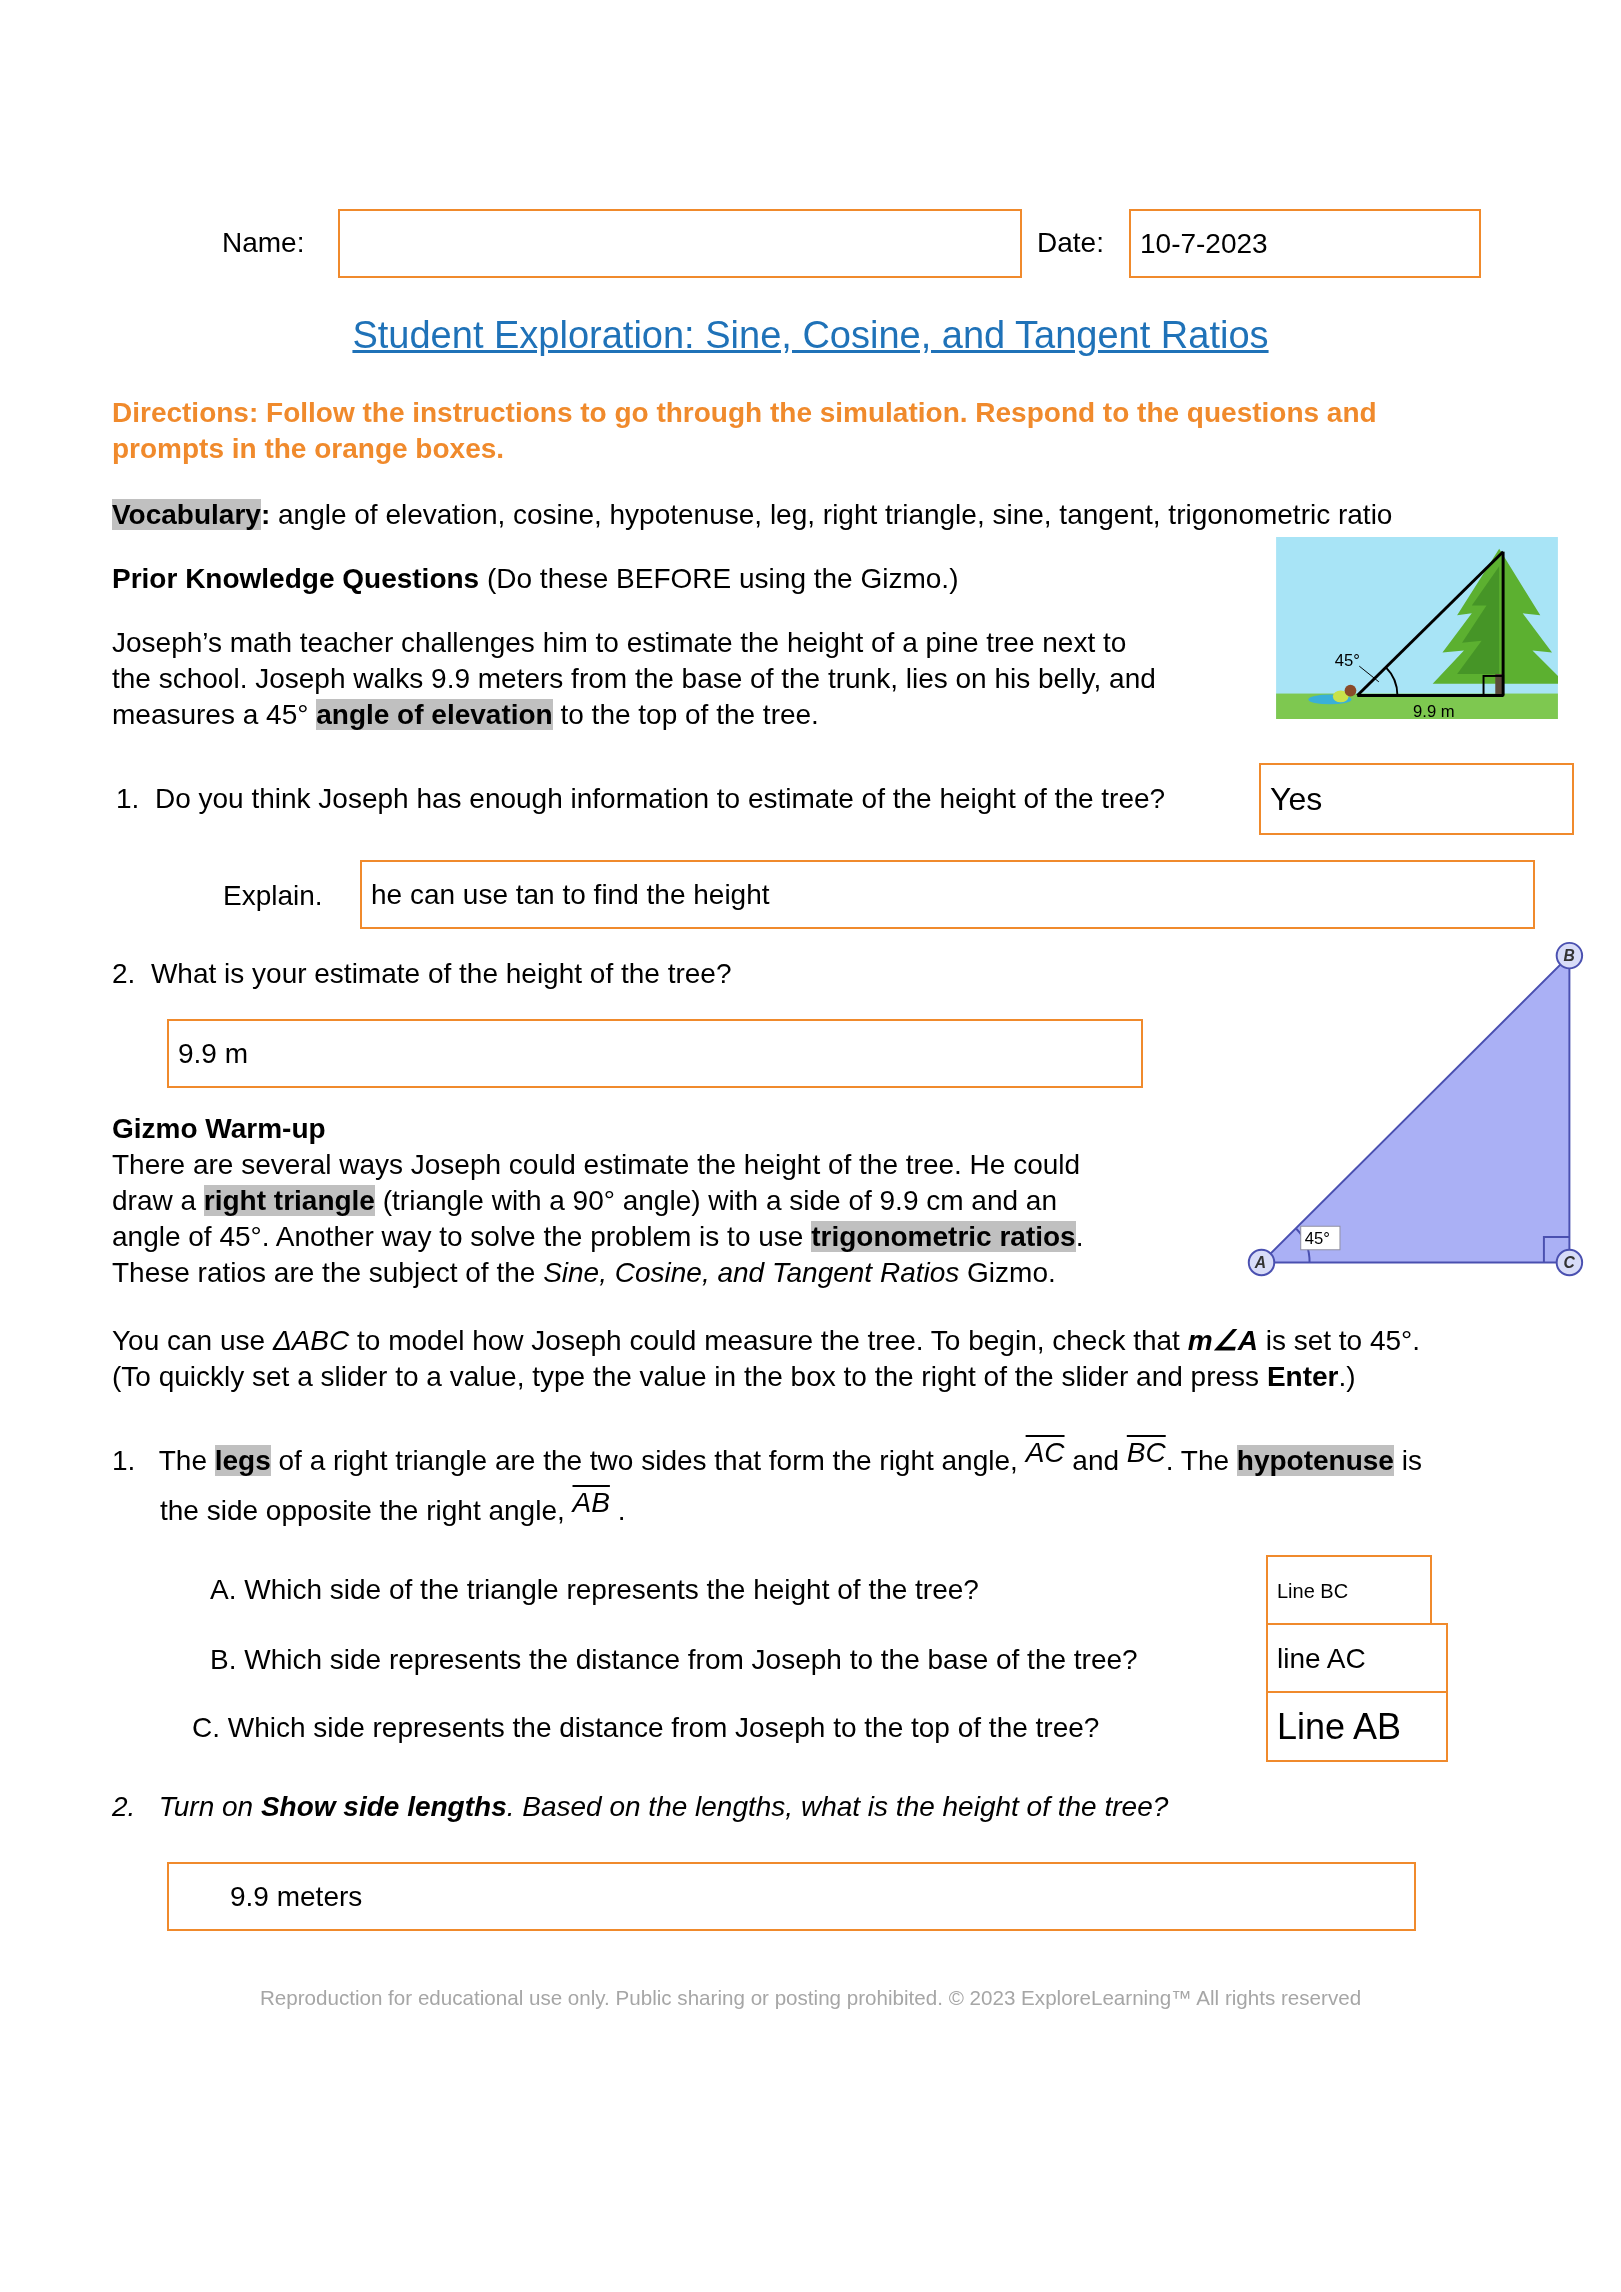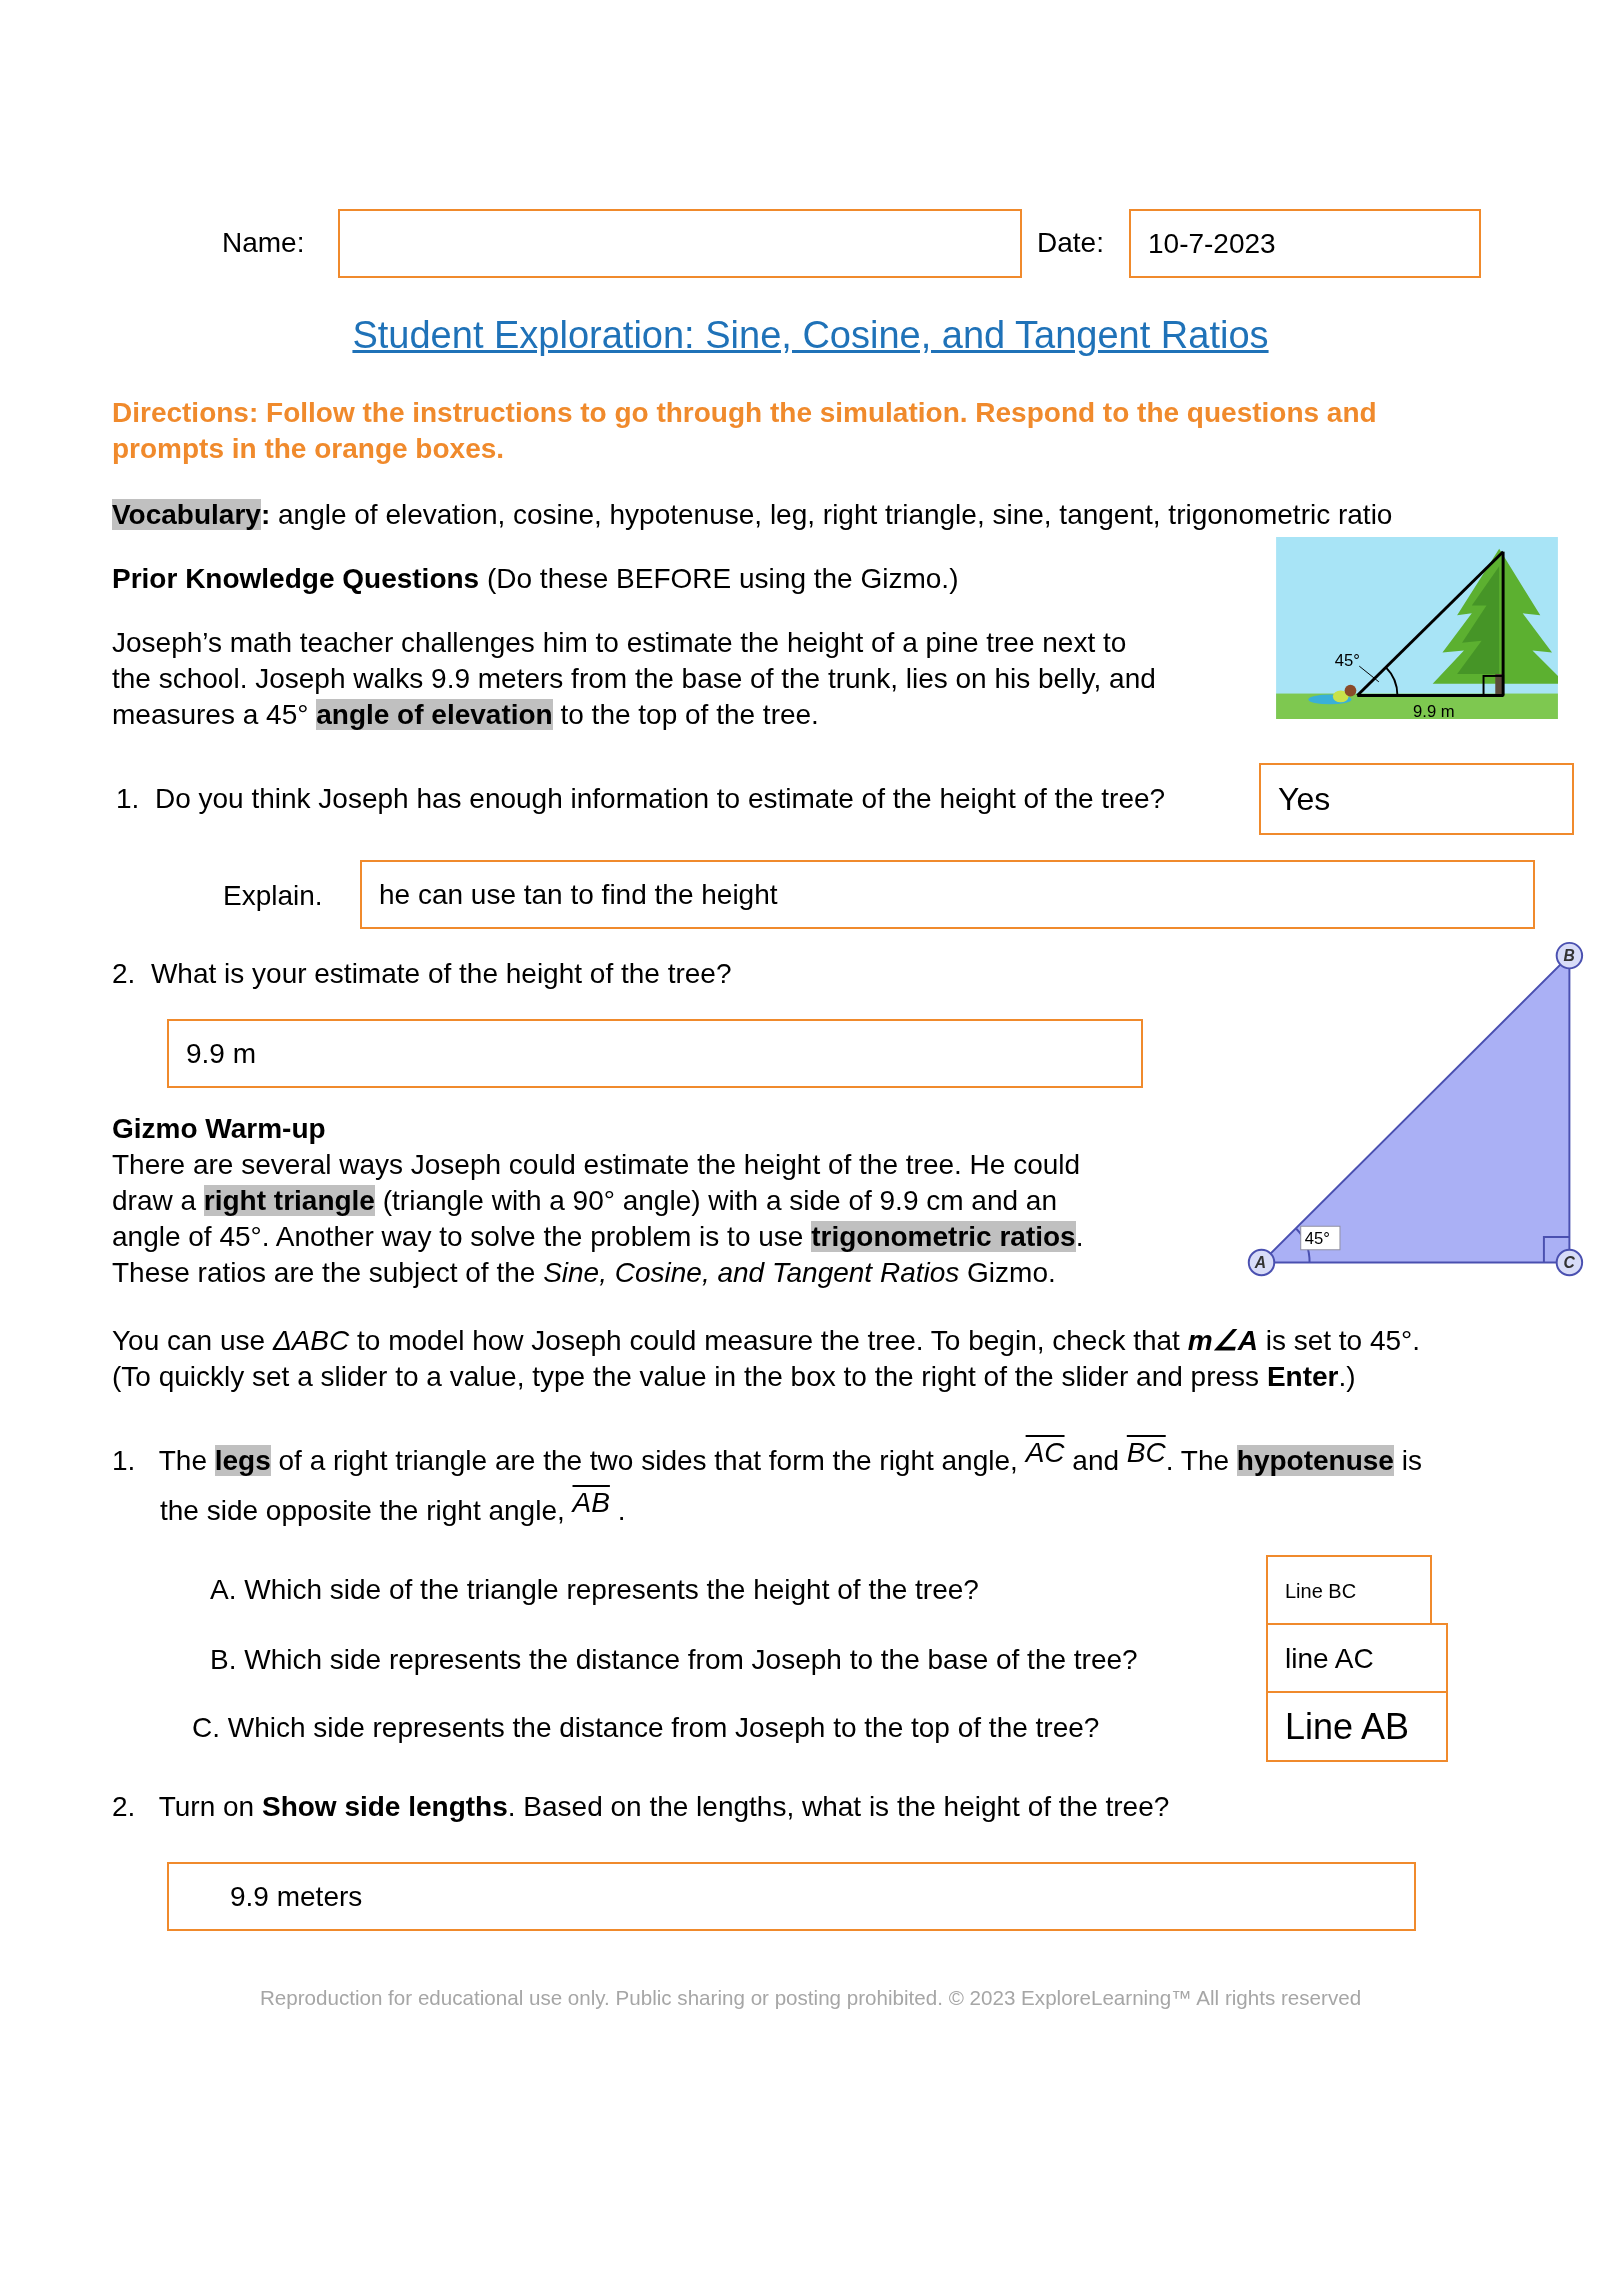--- a/index.html
+++ b/index.html
@@ -2,21 +2,21 @@
 <html><head>
 <meta charset="utf-8">
 <style>
   html, body { margin:0; padding:0; background:#ffffff; }
   body { width:1621px; height:2293px; position:relative; overflow:hidden;
          font-family:"Liberation Sans", sans-serif; color:#000; }
   .abs { position:absolute; }
   .txt { font-size:28px; line-height:36px; white-space:nowrap; }
   .box { position:absolute; border:2.9px solid #f08a2c; box-sizing:border-box; background:#fff;
          font-family:"Liberation Sans", sans-serif; font-size:29px; color:#000;
-         display:flex; align-items:center; padding-left:17px; }
+         display:flex; align-items:center; padding-left:9px; }
   .hl { background:#c0c0c0; }
   .b { font-weight:bold; }
   .i { font-style:italic; }
   .title { left:0; width:1621px; top:314px; text-align:center; font-size:38px; font-weight:normal;
            color:#1f72b8; text-decoration:underline; }
   .directions { left:112px; top:395px; width:1372px; font-size:28px; line-height:36px;
                 font-weight:bold; color:#f08a2c; white-space:normal; }
   .ovl { text-decoration:overline; font-style:italic; display:inline-block; position:relative; top:-7.8px; }
   .footer { left:0; width:1621px; top:1986px; text-align:center; font-size:20.6px; color:#a6a6a6; }
 </style>
@@ -142,21 +142,21 @@
 <div class="box" style="left:1266px; top:1555px; width:166px; height:72px; font-size:20px;">
   <span>Line BC</span>
 </div>
 <div class="box" style="left:1266px; top:1623px; width:182px; height:71px; font-size:28px;">
   <span>line AC</span>
 </div>
 <div class="box" style="left:1266px; top:1691px; width:182px; height:71px; font-size:36px;">
   <span>Line AB</span>
 </div>
 
-<div class="abs txt" style="left:112px; top:1789px;">
+<div class="abs txt" style="left:112px; top:1789px;font-style:italic;">
   <span>2.</span>&nbsp;&nbsp;&nbsp;<span>Turn on </span><span class="b">Show side lengths</span><span>. Based on the lengths, what is the height of the tree?</span>
 </div>
 <div class="box" style="left:167px; top:1862px; width:1249px; height:69px; font-size:28px; padding-left:61px;">
   <span>9.9 meters</span>
 </div>
 
 <div class="abs footer">Reproduction for educational use only. Public sharing or posting prohibited. © 2023 ExploreLearning™ All rights reserved</div>
 
 
 </body></html>

